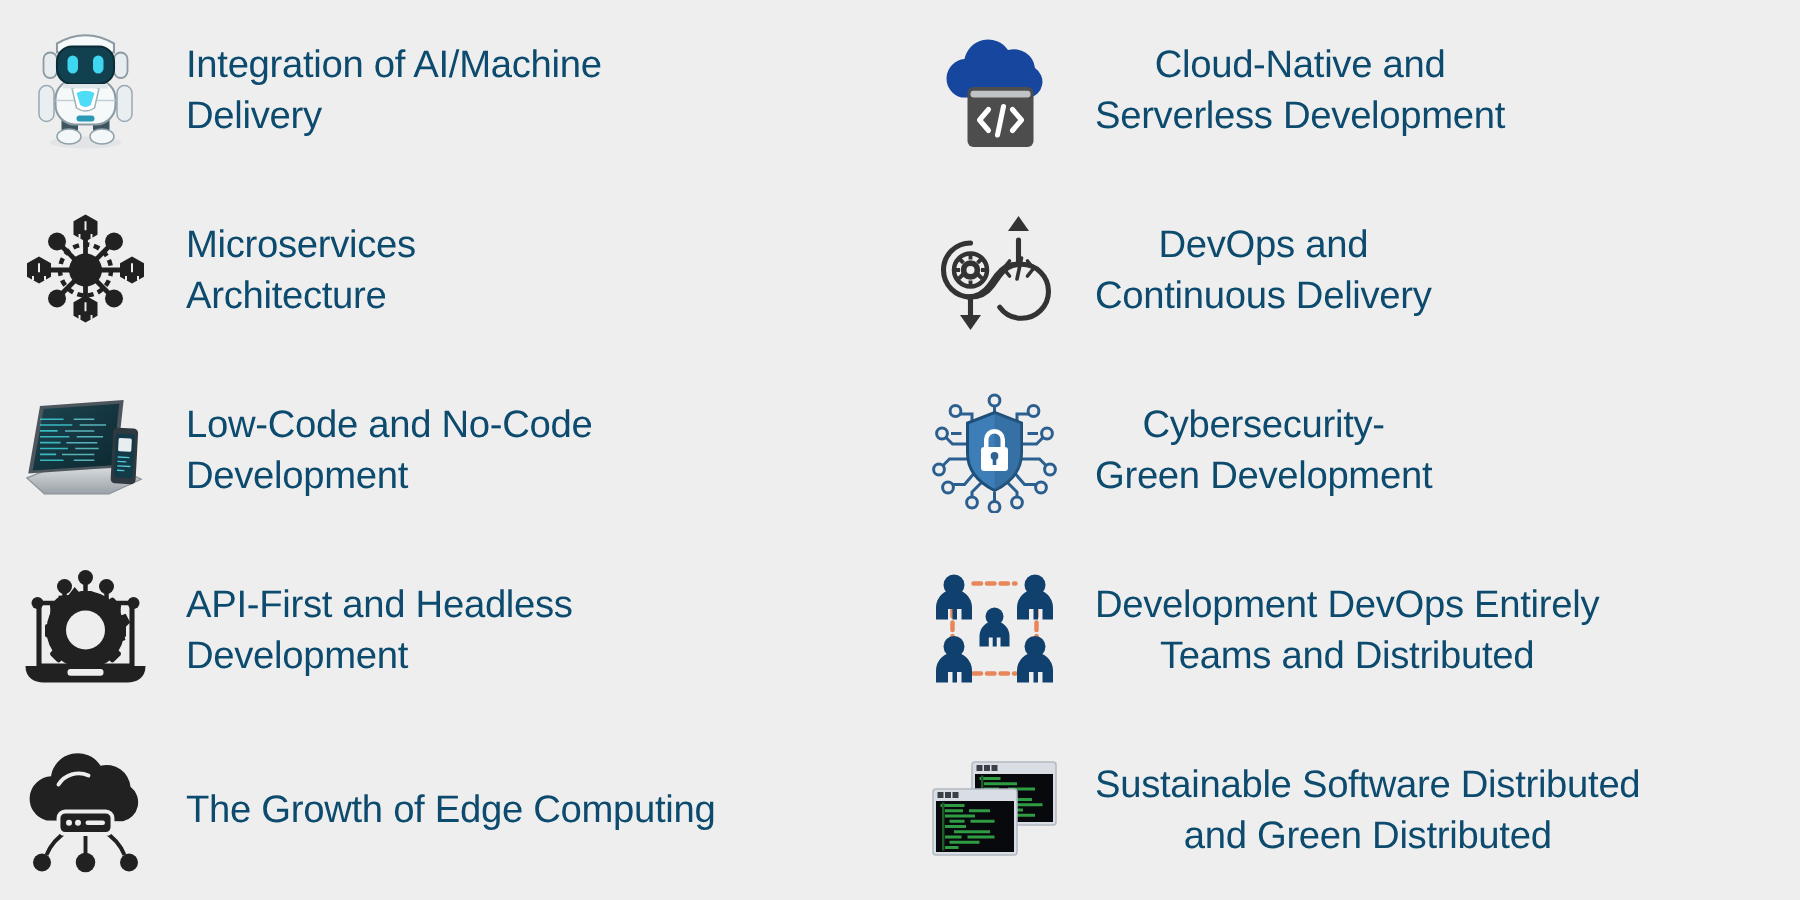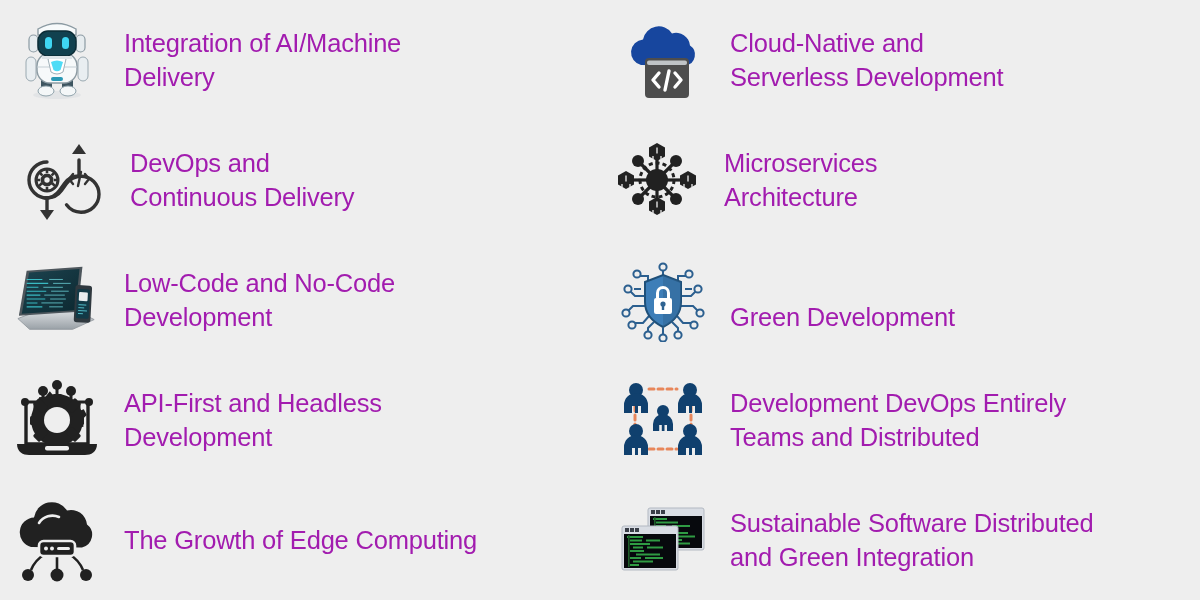--- a/index.html
+++ b/index.html
@@ -21,35 +21,35 @@
     grid-template-columns: 600px 600px;
     grid-template-rows: repeat(5, 120px);
     background: #eeeeee;
   }
   .trend-item {
     display: flex;
     align-items: center;
     gap: 22px;
     padding-left: 12px;
   }
-  .trend-item.col-right { padding-left: 18px; }
+  .trend-item.col-right { padding-left: 18px; text-align: center; }
   .icon-box {
     width: 90px;
     height: 90px;
     flex: 0 0 90px;
     display: flex;
     align-items: center;
     justify-content: center;
   }
   .icon-box svg { display: block; }
   .trend-label {
     font-size: 25.5px;
     line-height: 34px;
     letter-spacing: -0.2px;
-    color: #a21caf;
+    color: #0c4a6e;
     font-weight: 400;
     max-width: 470px;
   }
   .col-right .trend-label { max-width: 470px; }
 </style>
 </head>
 <body>
 
 <div class="board">
 
@@ -94,57 +94,20 @@
         <rect x="24" y="39.5" width="40" height="4.5" rx="2" fill="#bfc3c6"></rect>
         <g stroke="#ffffff" stroke-width="3.4" fill="none" stroke-linecap="round" stroke-linejoin="round">
           <path d="M36 52 l-6 7 l6 7"></path>
           <path d="M52 52 l6 7 l-6 7"></path>
           <path d="M46 50 l-4 19"></path>
         </g>
       </svg>
     </div>
     <div class="trend-label">
       <span>Cloud-Native and</span><br><span>Serverless Development</span>
-    </div>
-  </div>
-
-  <div class="trend-item col-right">
-    <div class="icon-box">
-      <svg width="84" height="88" viewBox="0 0 84 88">
-        <g fill="none" stroke="#333333" stroke-width="3.4" stroke-linecap="round">
-          <path d="M26 26 a18 18 0 1 0 0 36 a18 18 0 0 0 14.5 -7.4
-                   l5 -7 a18 18 0 0 1 14.5 -7.4 a18 18 0 1 1 0 36
-                   a18 18 0 0 1 -14.5 -7.4"></path>
-          <path d="M58 40 a18 18 0 0 0 -14.5 7.4 l-5 7 A18 18 0 0 1 24 62"></path>
-          <path d="M26 62 v12"></path>
-          <path d="M58 40 v-16"></path>
-        </g>
-        <g fill="#333333">
-          <path d="M26 84 l-7 -10 h14 z"></path>
-          <path d="M58 8 l7 10 h-14 z"></path>
-        </g>
-        <circle cx="26" cy="44" r="11" fill="none" stroke="#333333" stroke-width="3"></circle>
-        <g fill="#333333">
-          <circle cx="26" cy="44" r="6.5"></circle>
-        </g>
-        <circle cx="26" cy="44" r="2.7" fill="#eeeeee"></circle>
-        <g stroke="#333333" stroke-width="2.6" fill="none">
-          <path d="M26 33 v4 M26 51 v4 M15 44 h4 M33 44 h4
-                   M18.5 36.5 l2.8 2.8 M31 47 l2.8 2.8
-                   M33.5 36.5 l-2.8 2.8 M21 47 l-2.8 2.8"></path>
-        </g>
-        <g stroke="#333333" stroke-width="2.4" fill="none" stroke-linecap="round" stroke-linejoin="round">
-          <path d="M52 38 l-4 5 l4 5"></path>
-          <path d="M64 38 l4 5 l-4 5"></path>
-          <path d="M60 36 l-3 14"></path>
-        </g>
-      </svg>
-    </div>
-    <div class="trend-label">
-      <span>DevOps and</span><br><span>Continuous Delivery</span>
     </div>
   </div>
 
   <div class="trend-item col-left">
     <div class="icon-box">
       <svg width="82" height="82" viewBox="0 0 82 82">
         <g stroke="#212121" stroke-width="3.2">
           <line x1="41" y1="41" x2="41" y2="14"></line>
           <line x1="41" y1="41" x2="41" y2="68"></line>
           <line x1="41" y1="41" x2="14" y2="41"></line>
@@ -169,20 +132,57 @@
         <g stroke="#eeeeee" stroke-width="1.3" fill="none">
           <path d="M41 8.5 v6 M37 17 v3 M45 17 v3"></path>
           <path d="M41 62.5 v6 M37 71 v3 M45 71 v3"></path>
           <path d="M10 36.5 v6 M6 45 v3 M14 45 v3"></path>
           <path d="M72 36.5 v6 M68 45 v3 M76 45 v3"></path>
         </g>
       </svg>
     </div>
     <div class="trend-label">
       <span>Microservices</span><br><span>Architecture</span>
+    </div>
+  </div>
+
+  <div class="trend-item col-right">
+    <div class="icon-box">
+      <svg width="84" height="88" viewBox="0 0 84 88">
+        <g fill="none" stroke="#333333" stroke-width="3.4" stroke-linecap="round">
+          <path d="M26 26 a18 18 0 1 0 0 36 a18 18 0 0 0 14.5 -7.4
+                   l5 -7 a18 18 0 0 1 14.5 -7.4 a18 18 0 1 1 0 36
+                   a18 18 0 0 1 -14.5 -7.4"></path>
+          <path d="M58 40 a18 18 0 0 0 -14.5 7.4 l-5 7 A18 18 0 0 1 24 62"></path>
+          <path d="M26 62 v12"></path>
+          <path d="M58 40 v-16"></path>
+        </g>
+        <g fill="#333333">
+          <path d="M26 84 l-7 -10 h14 z"></path>
+          <path d="M58 8 l7 10 h-14 z"></path>
+        </g>
+        <circle cx="26" cy="44" r="11" fill="none" stroke="#333333" stroke-width="3"></circle>
+        <g fill="#333333">
+          <circle cx="26" cy="44" r="6.5"></circle>
+        </g>
+        <circle cx="26" cy="44" r="2.7" fill="#eeeeee"></circle>
+        <g stroke="#333333" stroke-width="2.6" fill="none">
+          <path d="M26 33 v4 M26 51 v4 M15 44 h4 M33 44 h4
+                   M18.5 36.5 l2.8 2.8 M31 47 l2.8 2.8
+                   M33.5 36.5 l-2.8 2.8 M21 47 l-2.8 2.8"></path>
+        </g>
+        <g stroke="#333333" stroke-width="2.4" fill="none" stroke-linecap="round" stroke-linejoin="round">
+          <path d="M52 38 l-4 5 l4 5"></path>
+          <path d="M64 38 l4 5 l-4 5"></path>
+          <path d="M60 36 l-3 14"></path>
+        </g>
+      </svg>
+    </div>
+    <div class="trend-label">
+      <span>DevOps and</span><br><span>Continuous Delivery</span>
     </div>
   </div>
 
   <div class="trend-item col-left">
     <div class="icon-box">
       <svg width="92" height="78" viewBox="0 0 92 78">
         <defs>
           <linearGradient id="scr" x1="0" y1="0" x2="1" y2="1">
             <stop offset="0%" stop-color="#1d4450"></stop>
             <stop offset="100%" stop-color="#0c2830"></stop>
@@ -253,21 +253,21 @@
         </g>
         <path d="M42 17 l18 7 v20 c0 14 -10 21 -18 25 c-8 -4 -18 -11 -18 -25 v-20 z" fill="#3d7eb8" stroke="#1e4f78" stroke-width="2"></path>
         <path d="M42 17 l18 7 v20 c0 14 -10 21 -18 25 z" fill="#2f6391" opacity="0.5"></path>
         <rect x="33" y="40" width="18" height="16" rx="2.2" fill="#ffffff"></rect>
         <path d="M36.5 40 v-5 a5.5 5.5 0 0 1 11 0 v5" fill="none" stroke="#ffffff" stroke-width="3"></path>
         <circle cx="42" cy="46" r="2.6" fill="#2f6391"></circle>
         <rect x="40.8" y="47" width="2.4" height="5" fill="#2f6391"></rect>
       </svg>
     </div>
     <div class="trend-label">
-      <br><span>Green Development</span>
+      <span>Cybersecurity-</span><br><span>Green Development</span>
     </div>
   </div>
 
   <div class="trend-item col-left">
     <div class="icon-box">
       <svg width="88" height="84" viewBox="0 0 88 84">
 
         <path d="M13 26 v40 h62 v-40" fill="none" stroke="#212121" stroke-width="3.4"></path>
         <path d="M4 66 h80 c0 8 -6 11 -12 11 h-56 c-6 0 -12 -3 -12 -11 z" fill="#212121"></path>
         <rect x="32" y="68" width="24" height="4.5" rx="2" fill="#eeeeee"></rect>
@@ -417,17 +417,17 @@
           <rect x="18" y="49.5" width="24" height="2"></rect>
           <rect x="12" y="53" width="11" height="2"></rect>
           <rect x="27" y="53" width="18" height="2"></rect>
           <rect x="15" y="56.5" width="20" height="2"></rect>
           <rect x="12" y="60" width="9" height="2"></rect>
         </g>
         <rect x="10" y="31" width="1.6" height="32" fill="#1e5c2a"></rect>
       </svg>
     </div>
     <div class="trend-label">
-      <span>Sustainable Software Distributed</span><br><span>and Green Integration</span>
+      <span>Sustainable Software Distributed</span><br><span>and Green Distributed</span>
     </div>
   </div>
 
 </div>
 
 </body></html>

